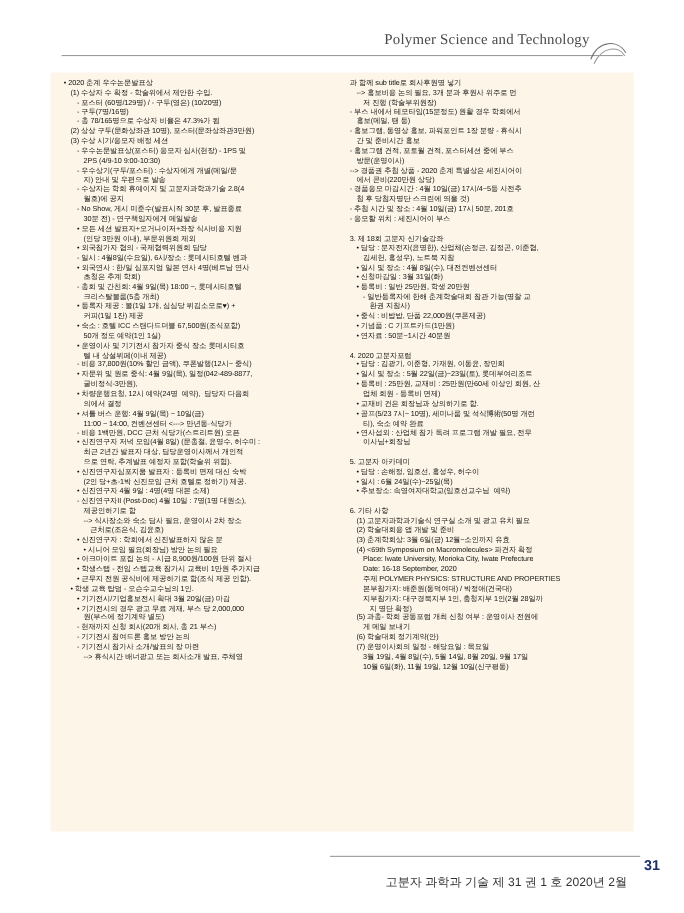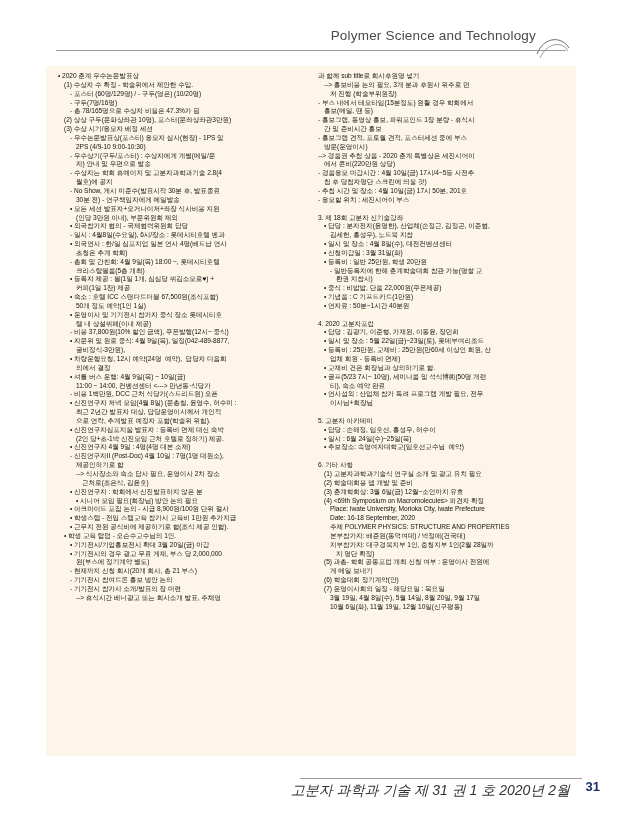--- a/index.html
+++ b/index.html
@@ -24,21 +24,21 @@
   .header {
     position: absolute;
     left: 0; top: 28px;
     width: 622px;
     height: 34px;
   }
   .header-title {
     position: absolute;
     right: 86px;
     top: 0px;
-    font-family: Liberation Sans, sans-serif;
+    font-family: Liberation Serif, serif;
     font-size: 13.5px;
     color: #4a4a4a;
     letter-spacing: 0.2px;
     white-space: nowrap;
   }
   .header-rule {
     position: absolute;
     left: 56px;
     right: 56px;
     top: 22px;
@@ -104,25 +104,24 @@
     position: absolute;
     left: 300px;
     right: 40px;
     top: 0px;
     height: 1px;
     background: #9a9a9a;
   }
   .footer-text {
     position: absolute;
     right: 52px;
-    top: 4px;
-    font-size: 14px;
+    top: 16px;
+    font-size: 11px;
     color: #333333;
     white-space: nowrap;
-    font-style: italic;
   }
   .footer-page {
     position: absolute;
     right: 22px;
     top: 1px;
     font-size: 13px;
     font-weight: bold;
     color: #1b2f6b;
   }
 </style>

